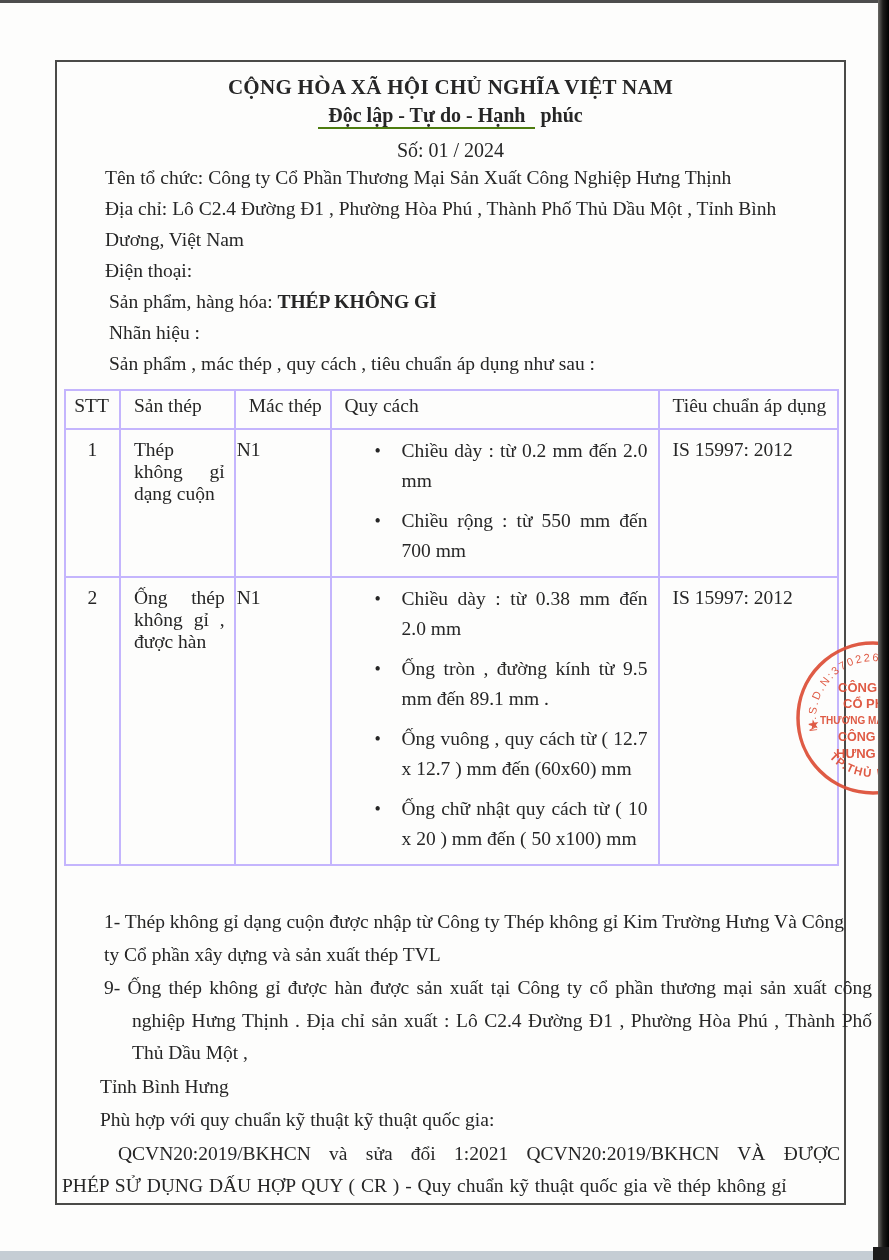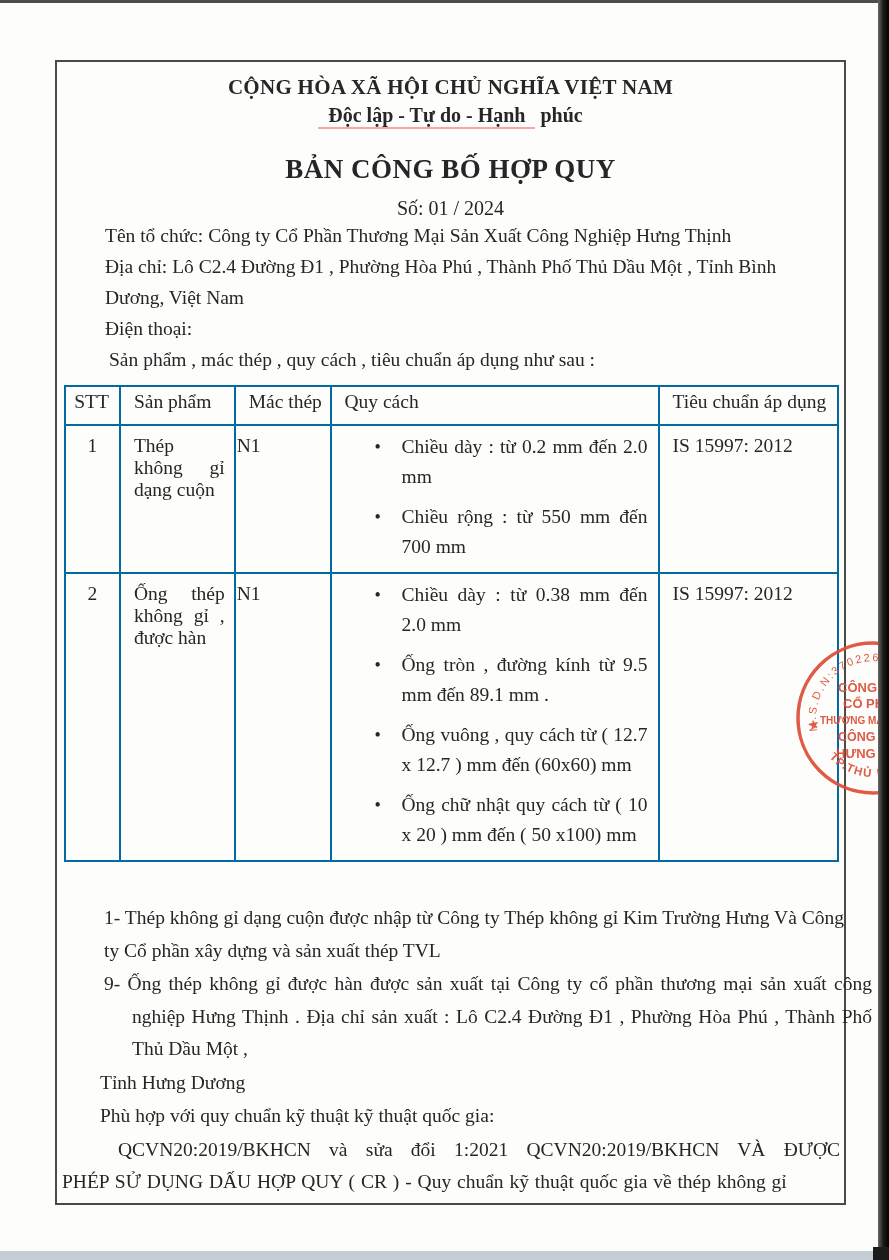--- a/index.html
+++ b/index.html
@@ -21,37 +21,37 @@
   .frame {
     position:absolute; left:55px; top:60px;
     width:787px; height:1141px;
     border:2px solid #4a4a48;
     background:transparent;
     z-index:5;
   }
   .center { text-align:center; }
   .nat-header { margin-top:13px; font-size:21px; font-weight:bold; letter-spacing:.3px; }
   .motto { margin-top:4px; font-size:20px; font-weight:bold; }
-  .motto .u { border-bottom:2px solid #fca5a5; padding:0 10px 1px 10px; }
+  .motto .u { border-bottom:2px solid #4d7c0f; padding:0 10px 1px 10px; }
   .doc-title { margin-top:27px; font-size:27px; font-weight:bold; letter-spacing:.5px; }
   .doc-number { margin-top:12px; font-size:20px; }
 
   .info { font-size:19.5px; line-height:31px; }
   .info p { margin:0 30px 0 48px; }
   .info p.indent2 { margin-left:52px; }
   .bold { font-weight:bold; }
 
   
   table.spec {
     margin:10px 0 0 7px;
     width:775px;
     border-collapse:collapse;
     font-size:19.5px;
   }
-  table.spec th, table.spec td { border:2px solid #0369a1; vertical-align:top; font-weight:normal; }
+  table.spec th, table.spec td { border:2px solid #c4b5fd; vertical-align:top; font-weight:normal; }
   tr.head { height:39px; }
   tr.r1 { height:100px; }
   tr.r2 { height:236px; }
   th { text-align:left; padding:4px 6px 4px 13px; }
   th.c-stt { text-align:center; padding-left:4px; }
   td.stt { text-align:center; padding-top:9px; }
   td.product { padding:9px 9px 0 13px; text-align:justify;border-radius:32px; }
   td.grade { text-align:left; padding-top:9px; }
   td.specs { padding:0; }
   td.specs ul { margin:6px 0 0 0; padding:0 10px 0 70px; list-style:none; }
@@ -76,43 +76,44 @@
 <body>
 
 <div class="scan-top"></div>
 
 <div class="frame">
 
   <div class="center nat-header">CỘNG HÒA XÃ HỘI CHỦ NGHĨA VIỆT NAM</div>
 
   <div class="center motto"><span class="u">Độc lập - Tự do - Hạnh</span> <span>phúc</span></div>
 
-  <div class="center doc-title">BẢN CÔNG BỐ HỢP QUY</div>
 
   <div class="center doc-number">Số: 01 / 2024</div>
 
   <div class="info">
     <p>Tên tổ chức: Công ty Cổ Phần Thương Mại Sản Xuất Công Nghiệp Hưng Thịnh</p>
     <p>Địa chỉ: Lô C2.4 Đường Đ1 , Phường Hòa Phú , Thành Phố Thủ Dầu Một , Tỉnh Bình Dương, Việt Nam</p>
     <p>Điện thoại:</p>
+    <p class="indent2"><span>Sản phẩm, hàng hóa: </span><span class="bold">THÉP KHÔNG GỈ</span></p>
+    <p class="indent2">Nhãn hiệu :</p>
     <p class="indent2">Sản phẩm , mác thép , quy cách , tiêu chuẩn áp dụng như sau :</p>
   </div>
 
   <table class="spec">
     <colgroup>
       <col style="width:55px">
         <col style="width:115px">
         <col style="width:96px">
         <col style="width:329px">
         <col style="width:180px">
     </colgroup>
     <tbody>
         <tr class="head">
       <th class="c-stt">STT</th>
-      <th>Sản phẩm</th>
+      <th>Sản thép</th>
       <th>Mác thép</th>
       <th>Quy cách</th>
       <th>Tiêu chuẩn áp dụng</th>
     </tr>
     <tr class="r1">
       <td class="stt">1</td>
       <td class="product">Thép không gỉ dạng cuộn</td>
       <td class="grade">N1</td>
       <td class="specs">
         <ul>
@@ -135,21 +136,21 @@
         </ul>
       </td>
       <td class="standard">IS 15997: 2012</td>
     </tr>
   </tbody>
     </table>
 
   <div class="notes">
     <div class="note1">1- Thép không gỉ dạng cuộn được nhập từ Công ty Thép không gỉ Kim Trường Hưng Và Công ty Cổ phần xây dựng và sản xuất thép TVL</div>
     <div class="note2">9- Ống thép không gỉ được hàn được sản xuất tại Công ty cổ phần thương mại sản xuất công nghiệp Hưng Thịnh . Địa chỉ sản xuất : Lô C2.4 Đường Đ1 , Phường Hòa Phú , Thành Phố Thủ Dầu Một ,</div>
-    <div class="province">Tỉnh Hưng Dương</div>
+    <div class="province">Tỉnh Bình Hưng</div>
     <div class="conf-intro">Phù hợp với quy chuẩn kỹ thuật kỹ thuật quốc gia:</div>
     <div class="conf-l1">QCVN20:2019/BKHCN và sửa đổi 1:2021 QCVN20:2019/BKHCN VÀ ĐƯỢC</div>
     <div class="conf-l2">PHÉP SỬ DỤNG DẤU HỢP QUY ( CR ) - Quy chuẩn kỹ thuật quốc gia về thép không gỉ</div>
   </div>
 
 </div>
 
 <svg class="stamp" viewBox="0 0 200 170" xmlns="http://www.w3.org/2000/svg">
   <defs>
     <path id="arcTop" d="M 27.9 98.8 A 57 57 0 1 1 139.1 74.1"></path>

